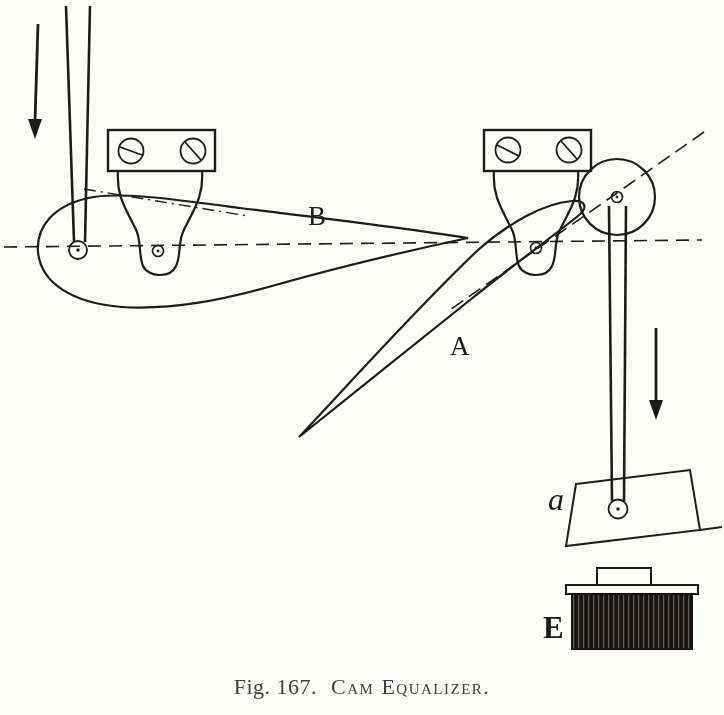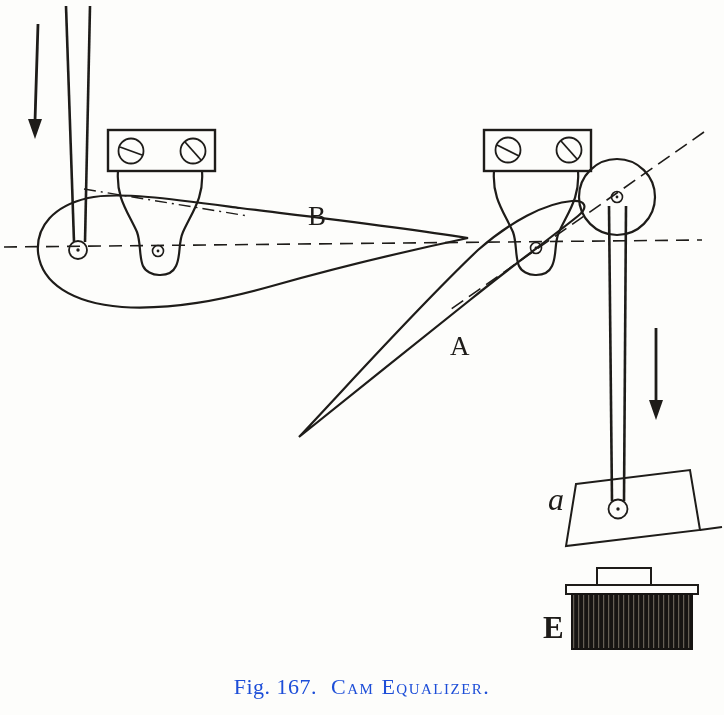--- a/index.html
+++ b/index.html
@@ -15,21 +15,21 @@
   .ink{stroke:#1e1c19;fill:none;}
   text.fig-label{
     font-family:"Liberation Serif", serif;
     fill:#1e1c19;
     stroke:none;
   }
   .caption{
     position:absolute;
     left:0;top:674px;width:724px;
     text-align:center;
-    color:#1d4ed8;
+    color:#404040;
     font-size:22px;
     letter-spacing:0.5px;
   }
   .caption .prefix{margin-right:14px;}
   .caption .title{font-variant:small-caps;letter-spacing:1.5px;}
 </style>
 </head>
 <body>
 
 <div class="page">

